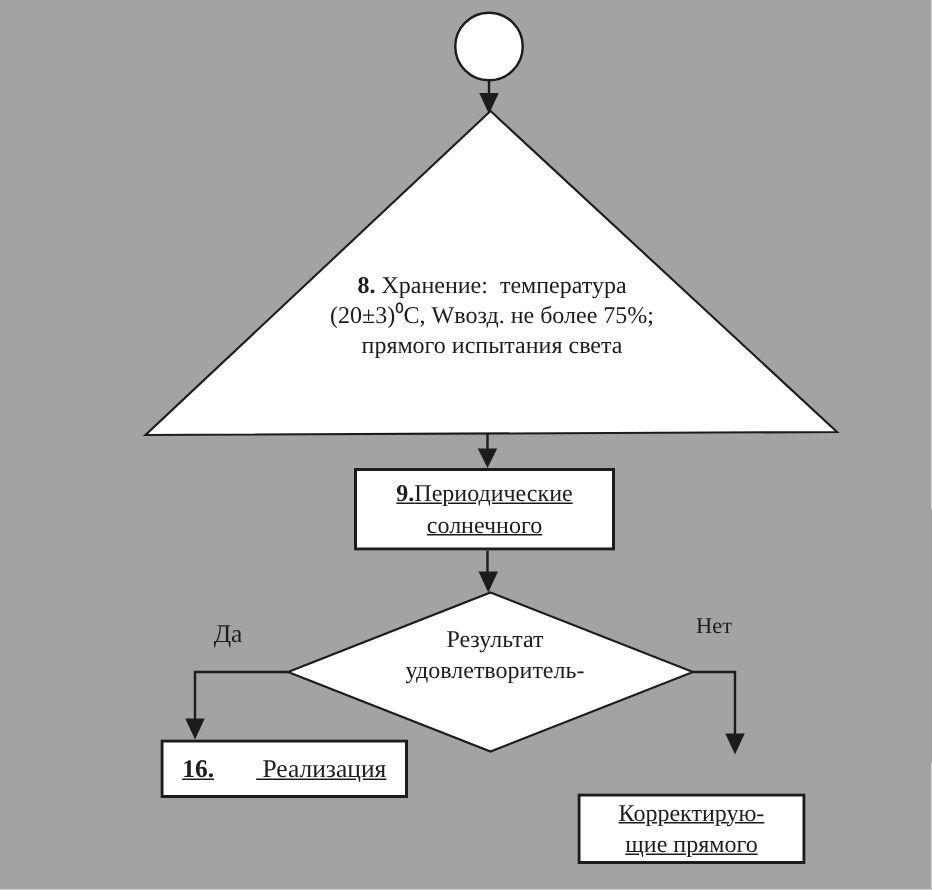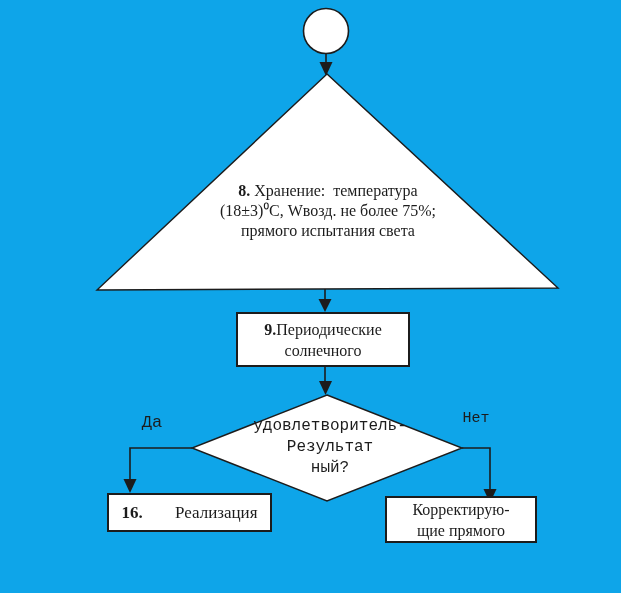--- a/index.html
+++ b/index.html
@@ -1,36 +1,36 @@
 <!DOCTYPE html>
 <html><head>
 <meta charset="utf-8">
 <style>
   html,body{margin:0;padding:0;background:#ffffff;}
-  #canvas{position:relative;width:621px;height:593px;background:#0ea5e9;overflow:hidden;
+  #canvas{position:relative;width:621px;height:593px;background:#a3a3a3;overflow:hidden;
           font-family:"Liberation Serif", serif;color:#1c1c1c;}
   #shapes{position:absolute;left:0;top:0;}
   .txt{position:absolute;text-align:center;color:#1c1c1c;}
   .serif{font-family:"Liberation Serif", serif;}
-  .sans{font-family:Liberation Mono, monospace;}
+  .sans{font-family:Liberation Serif, serif;}
   .line{display:block;white-space:pre;}
   .num{font-weight:bold;}
   
   #tri-text{left:178px;top:181px;width:300px;font-size:16px;line-height:20px;}
   
   .pbox{position:absolute;border:2px solid #1c1c1c;background:#ffffff;
         display:flex;flex-direction:column;align-items:center;justify-content:center;
         font-size:16px;line-height:21px;}
   #box9{left:236px;top:312px;width:170px;height:51px;}
   #box10{left:107px;top:493px;width:161px;height:35px;font-size:17px;}
-  #boxcorr{left:385px;top:496px;width:148px;height:43px;text-align:center;}
+  #boxcorr{left:385px;top:529px;width:148px;height:43px;text-align:center;}
   #diamond-text{left:230px;top:416px;width:200px;font-size:16px;line-height:21px;}
   #yes-label{left:130px;top:413px;width:44px;font-size:17px;}
   #no-label{left:450px;top:410px;width:52px;font-size:15px;}
-  .rowline{display:block;white-space:pre;}
+  .rowline{display:block;white-space:pre;text-decoration:underline;}
 </style>
 </head>
 <body>
 
 <div id="canvas">
 
   <svg id="shapes" width="621" height="593" viewBox="0 0 621 593">
 
     <circle cx="326" cy="31" r="22.5" fill="#ffffff" stroke="#1c1c1c" stroke-width="1.6"></circle>
 
@@ -49,33 +49,32 @@
 
     <polyline points="192,448 130,448 130,481" fill="none" stroke="#1c1c1c" stroke-width="1.6"></polyline>
     <polygon points="123.5,479 136.5,479 130,493" fill="#1c1c1c"></polygon>
 
     <polyline points="462,448 490,448 490,491" fill="none" stroke="#1c1c1c" stroke-width="1.6"></polyline>
     <polygon points="483.5,489 496.5,489 490,503" fill="#1c1c1c"></polygon>
   </svg>
 
   <div id="tri-text" class="txt serif">
     <span class="line"><b class="num">8.</b><span style="white-space:pre;"> Хранение:  температура</span></span>
-    <span class="line">(18±3)⁰С, Wвозд. не более 75%;</span>
+    <span class="line">(20±3)⁰С, Wвозд. не более 75%;</span>
     <span class="line">прямого испытания света</span>
   </div>
 
   <div id="box9" class="pbox serif">
     <span class="rowline"><b class="num">9.</b><span>Периодические</span></span>
     <span class="rowline">солнечного</span>
   </div>
 
   <div id="diamond-text" class="txt sans">
+    <span class="line">Результат</span>
     <span class="line">удовлетворитель-</span>
-    <span class="line">Результат</span>
-    <span class="line">ный?</span>
   </div>
 
   <div id="yes-label" class="txt sans">Да</div>
   <div id="no-label" class="txt sans">Нет</div>
 
   <div id="box10" class="pbox serif">
     <span class="rowline"><b class="num">16.</b><span style="white-space:pre;margin-left:28px;"> Реализация</span></span>
   </div>
 
   <div id="boxcorr" class="pbox serif">

